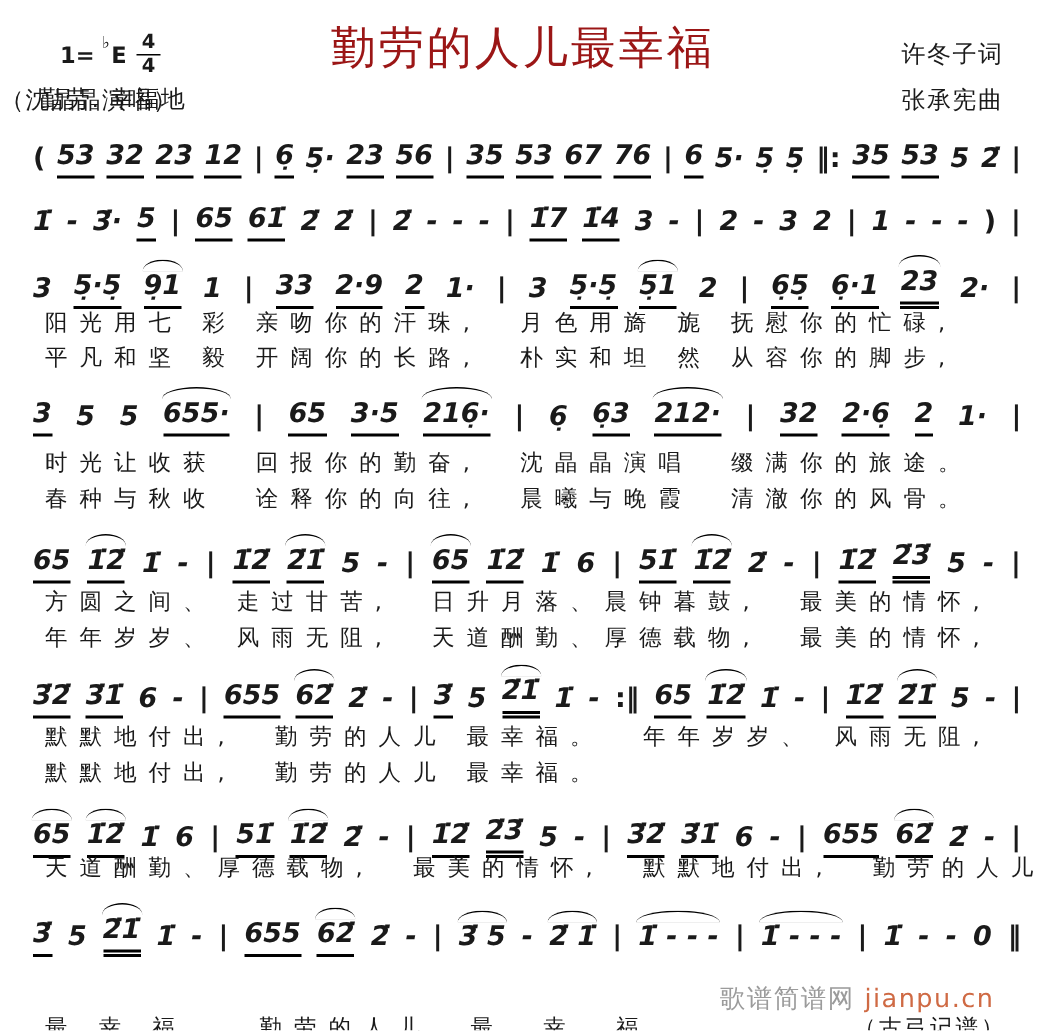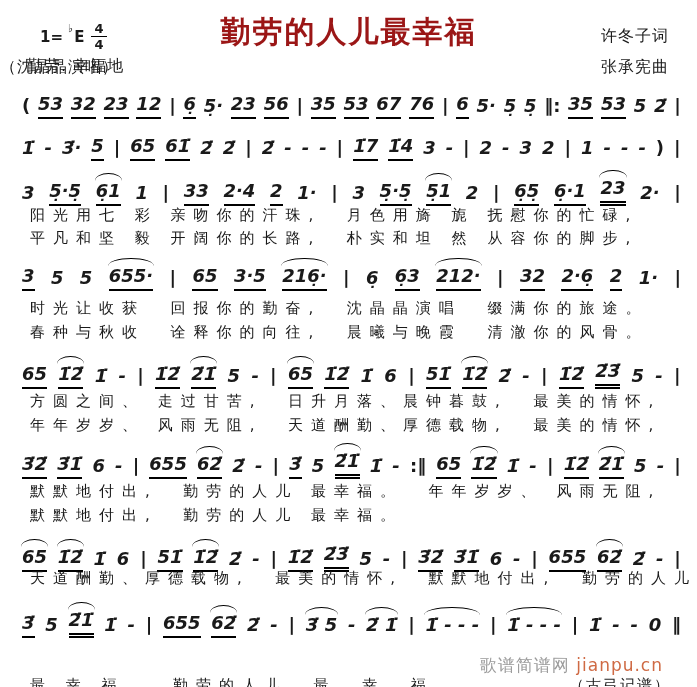--- a/index.html
+++ b/index.html
@@ -8,21 +8,21 @@
   .abs{position:absolute;}
 
   
   .key-line{left:40px;top:22px;font-size:15px;font-weight:bold;display:flex;align-items:center;}
   .flat{font-size:11px;align-self:flex-start;margin:0 1px 0 5px;}
   .frac{display:inline-flex;flex-direction:column;align-items:center;line-height:1;
         font-size:13px;font-weight:bold;margin-left:7px;}
   .frac .ftop{border-bottom:1.5px solid #000;padding:0 3px 1px;}
   .frac .fbot{padding-top:1px;}
   .tempo{left:27px;top:56px;font-size:16px;letter-spacing:1px;}
-  .title{left:0;right:0;top:12px;text-align:center;font-size:30px;font-weight:bold;
+  .title{left:0;right:0;top:12px;text-align:center;font-size:30px;font-weight:normal;
          color:#9b1616;letter-spacing:2px;}
   .subtitle{left:0;right:0;top:57px;text-align:left;font-size:16px;letter-spacing:1px;}
   .credit1{right:28px;top:26px;font-size:16px;letter-spacing:1px;}
   .credit2{right:28px;top:57px;font-size:16px;letter-spacing:1px;}
 
   
   .music-line{left:22px;right:16px;display:flex;justify-content:space-between;
               align-items:flex-end;font-size:18px;font-weight:bold;font-style:italic;}
   .tok{position:relative;white-space:pre;line-height:1.15;padding-bottom:2px;}
   .u1{border-bottom:2px solid #000;}
@@ -118,25 +118,25 @@
       <span class="tok">-</span>
       <span class="tok">-</span>
       <span class="tok">-</span>
       <span class="tok bar">)</span>
       <span class="tok bar">|</span>
     </div>
 
   <div class="abs music-line" style="top:178px">
       <span class="tok">3</span>
       <span class="tok u1">5̣·5̣</span>
-      <span class="tok u1 arc">6̣1</span>
+      <span class="tok u1 arc">9̣1</span>
       <span class="tok">1</span>
       <span class="tok bar">|</span>
       <span class="tok u1">33</span>
-      <span class="tok u1">2·4</span>
+      <span class="tok u1">2·9</span>
       <span class="tok u1">2</span>
       <span class="tok">1·</span>
       <span class="tok bar">|</span>
       <span class="tok">3</span>
       <span class="tok u1">5̣·5̣</span>
       <span class="tok u1 arc">5̣1</span>
       <span class="tok">2</span>
       <span class="tok bar">|</span>
       <span class="tok u1">6̣5̣</span>
       <span class="tok u1">6̣·1</span>

